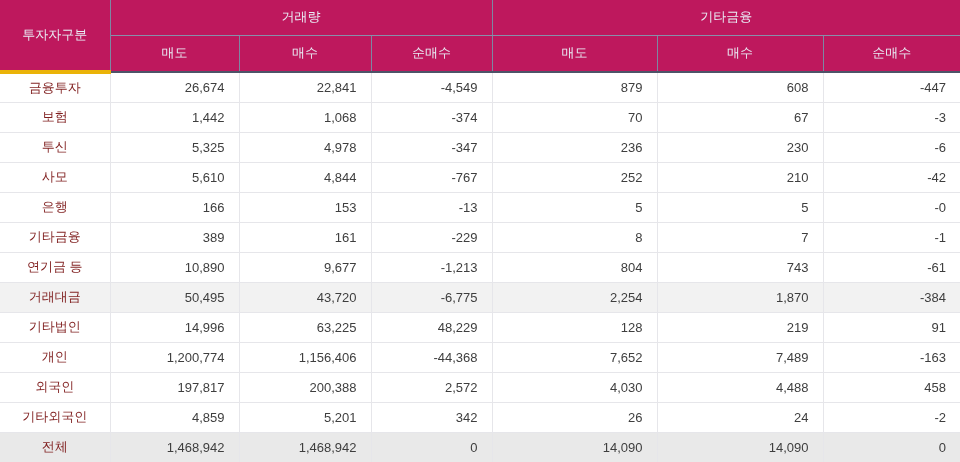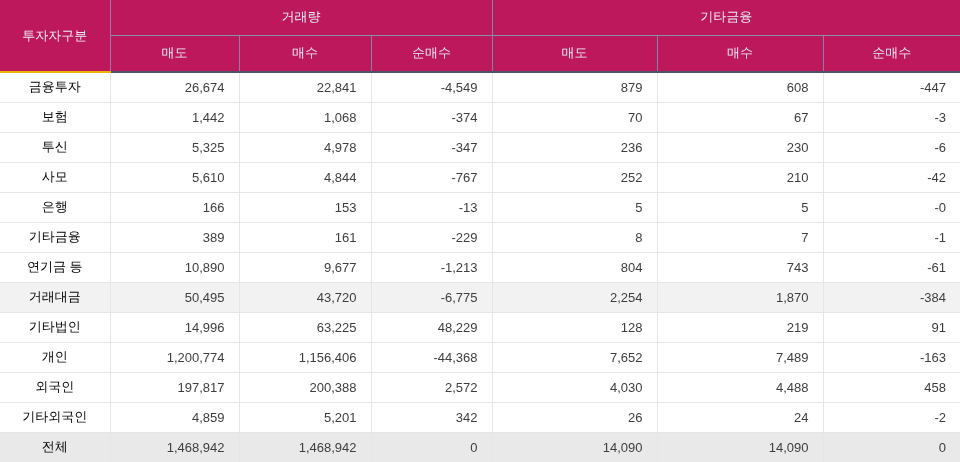--- a/index.html
+++ b/index.html
@@ -10,29 +10,29 @@
   
   thead th{
     background:#be185d;color:#e9ecf5;font-weight:normal;font-size:13px;
     border-right:1px solid #7d86a2;border-bottom:1px solid #8790aa;
     padding:0;text-align:center;vertical-align:middle;
   }
   thead tr.h1 th{height:35px;}
   thead tr.h2 th{height:37px;}
   thead th:last-child{border-right:none;}
   thead tr.h2 th{border-bottom:2px solid #4d5368;margin-top:24px;}
-  thead th.corner{border-bottom:2px solid #eab308;}
+  thead th.corner{border-bottom:4px solid #eab308;}
   
   tbody td{
     height:30px;font-size:13px;color:#3e3e3e;background:#fff;
     border-right:1px solid #e6e6ea;border-bottom:1px solid #e6e6ea;
     padding:0 14px 0 0;text-align:right;white-space:nowrap;overflow:hidden;
   }
   tbody td:last-child{border-right:none;}
-  tbody td.lbl{text-align:center;padding:0;color:#000000;}
+  tbody td.lbl{text-align:center;padding:0;color:#7f1d1d;}
   tbody tr.subtotal td{background:#f2f2f2;}
   tbody tr.total td{background:#e9e9e9;border-bottom:none;}
 </style>
 </head>
 <body>
 
 <div class="screen">
   <table class="investor">
     <colgroup>
       <col style="width:110px">

